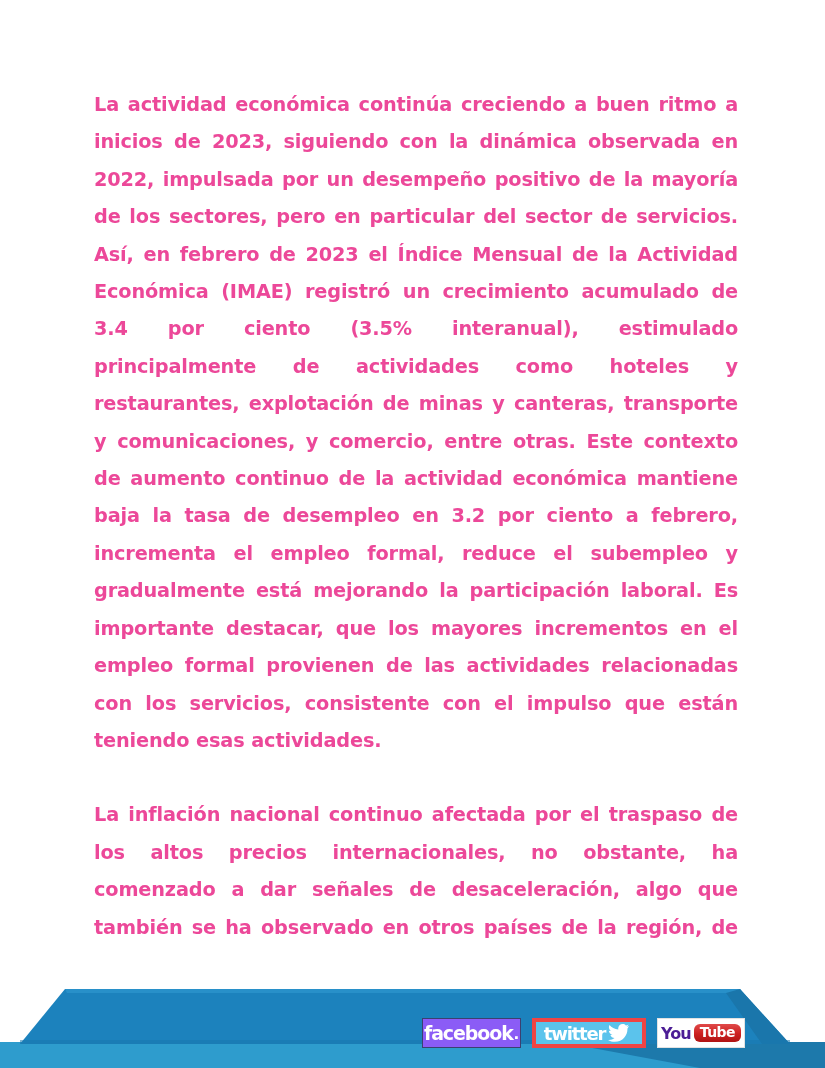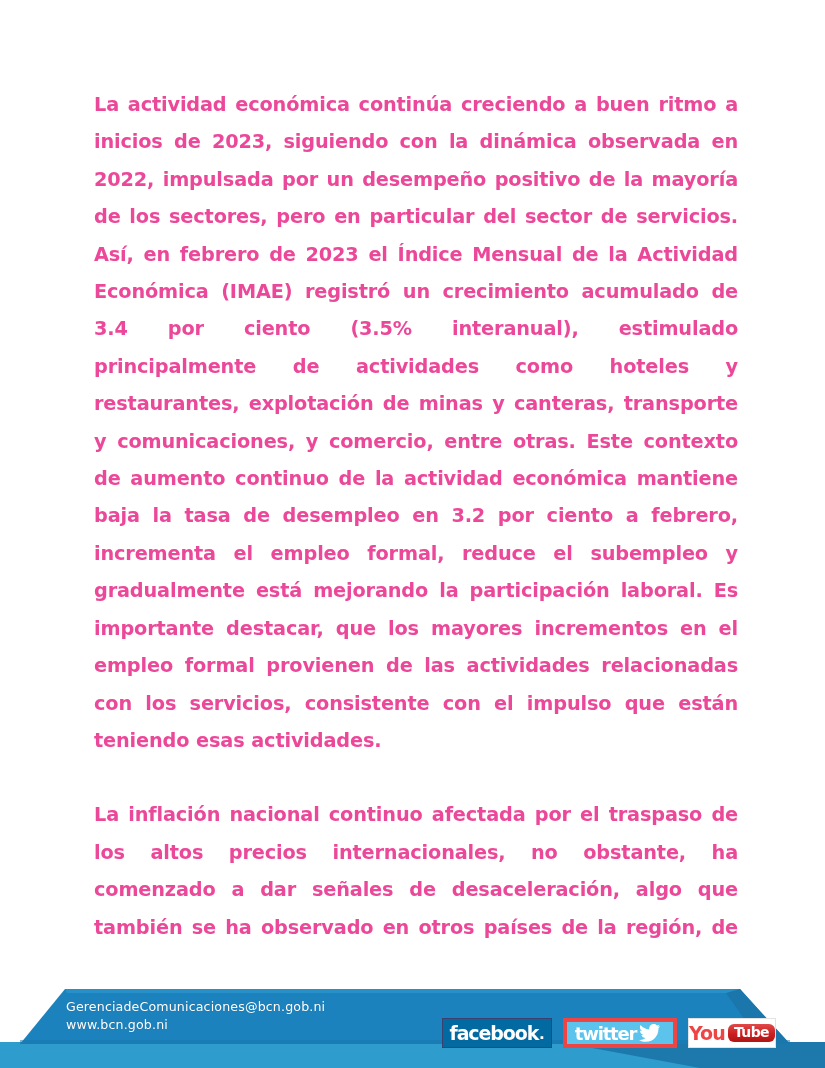--- a/index.html
+++ b/index.html
@@ -92,24 +92,23 @@
 
   .badge {
     display: flex;
     align-items: center;
     justify-content: center;
     height: 30px;
     user-select: none;
   }
 
   .badge-facebook {
-    width: 110px;
-    background: #0369a1;
+    width: 99px;
+    background: #8b5cf6;
     border: 1px solid #3c4070;
-    margin-left: 20px;
   }
   .badge-facebook .fb-text {
     font-family: "DejaVu Sans", sans-serif;
     font-weight: bold;
     font-size: 19px;
     letter-spacing: -1.1px;
     color: #ffffff;
     transform: scaleY(1.04);
   }
   .badge-facebook .fb-dot {
@@ -142,23 +141,23 @@
 
   .badge-youtube {
     width: 88px;
     background: #ffffff;
     border: 1px solid #e2e2e2;
     gap: 3px;
   }
   .badge-youtube .yt-you {
     font-family: "DejaVu Sans", sans-serif;
     font-weight: bold;
-    font-size: 19px;
+    font-size: 16px;
     letter-spacing: -0.9px;
-    color: #ef4444;
+    color: #4c1d95;
   }
   .badge-youtube .yt-tube {
     font-family: "DejaVu Sans", sans-serif;
     font-weight: bold;
     font-size: 14px;
     letter-spacing: -0.6px;
     color: #ffffff;
     background: #cc2020;
     background-image: linear-gradient(#e04a4a 0%, #cc1f1f 55%, #b01414 100%);
     border-radius: 6px;
@@ -186,24 +185,20 @@
 
       <polygon points="65,29 740,29 790,84 20,84" fill="#1c82bd"></polygon>
 
       <polygon points="65,29 740,29 742,33 67,33" fill="#2890c9"></polygon>
 
       <polygon points="740,29 790,84 762,84 726,33" fill="#1a76ab"></polygon>
 
       <polygon points="20,80 790,80 790,84 20,84" fill="#1a79ae" opacity="0.55"></polygon>
     </svg>
 
-    <div class="footer-contact">
-      <div>GerenciadeComunicaciones@bcn.gob.ni</div>
-      <div>www.bcn.gob.ni</div>
-    </div>
 
     <div class="socials">
 
       <div class="badge badge-facebook">
         <span class="fb-text">facebook</span>
         <span class="fb-dot">.</span>
       </div>
 
       <div class="badge badge-twitter">
         <span class="tw-text">twitter</span>

